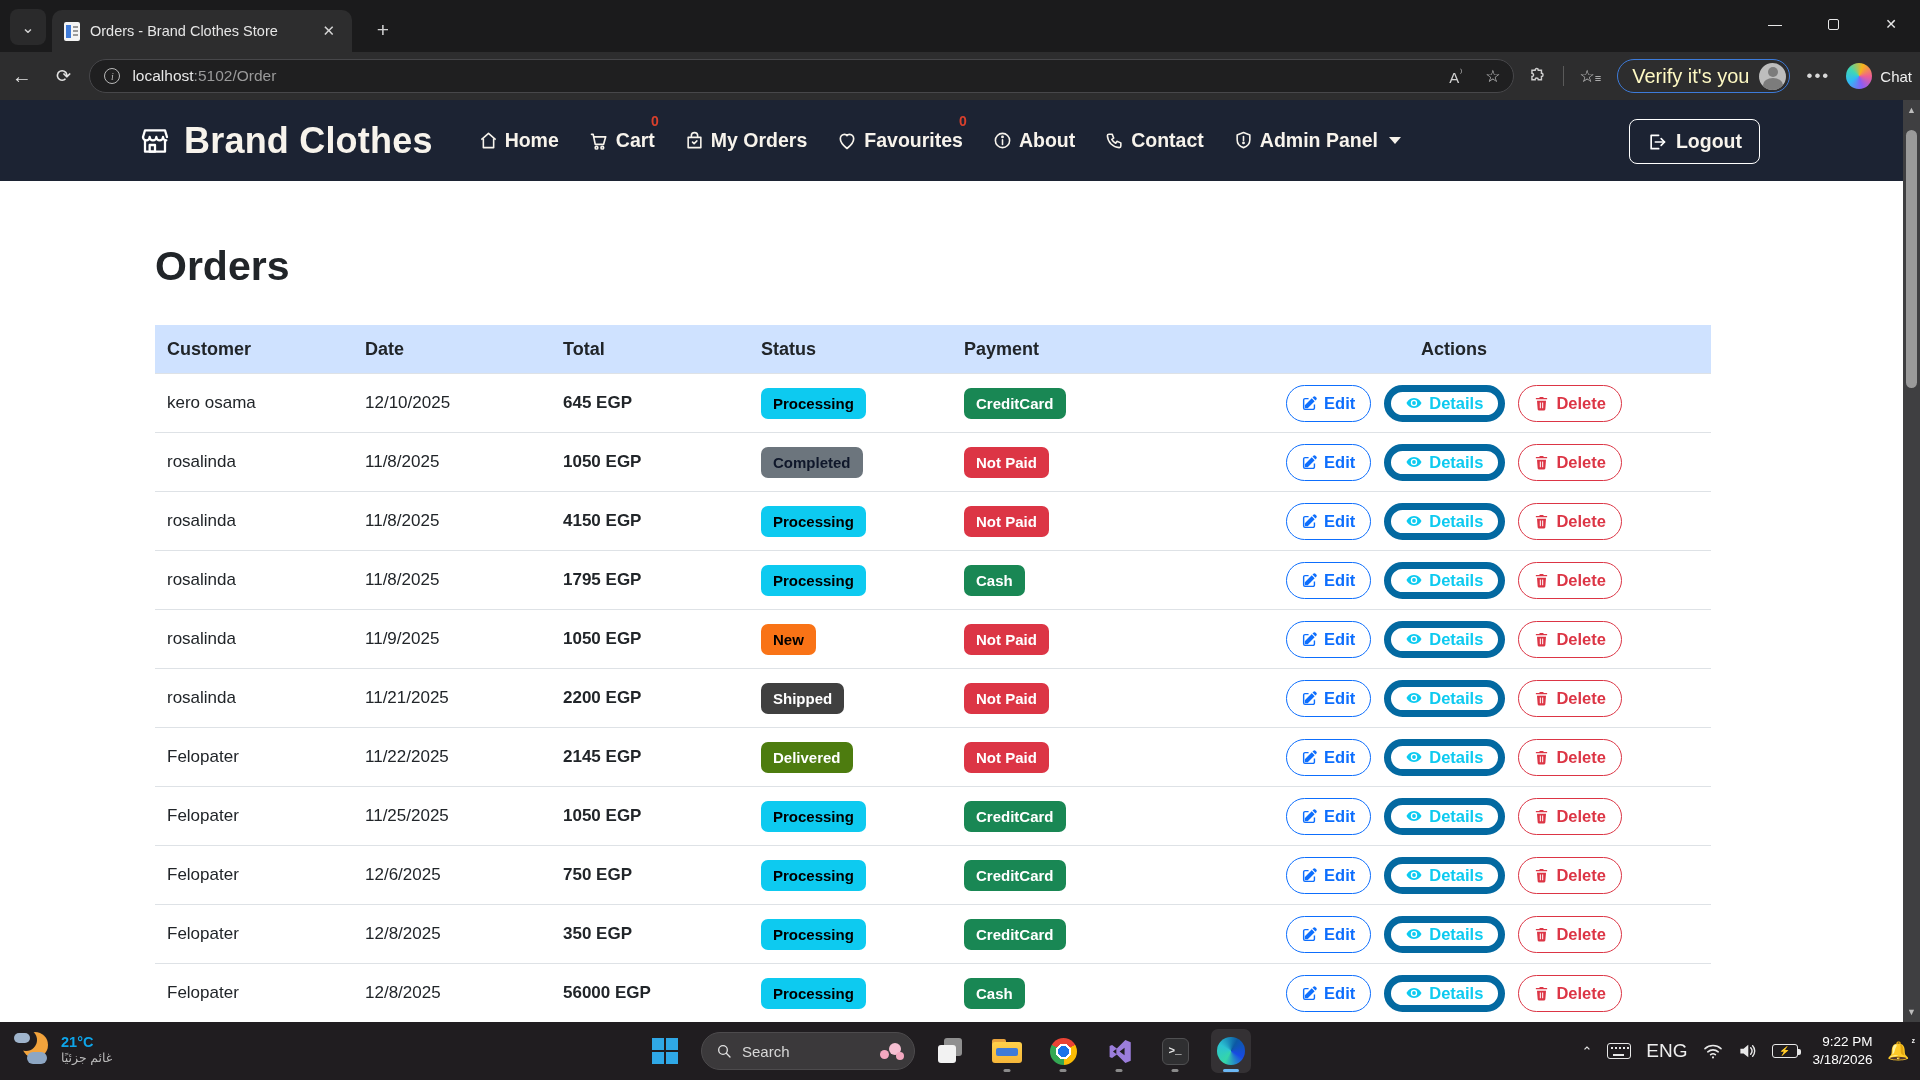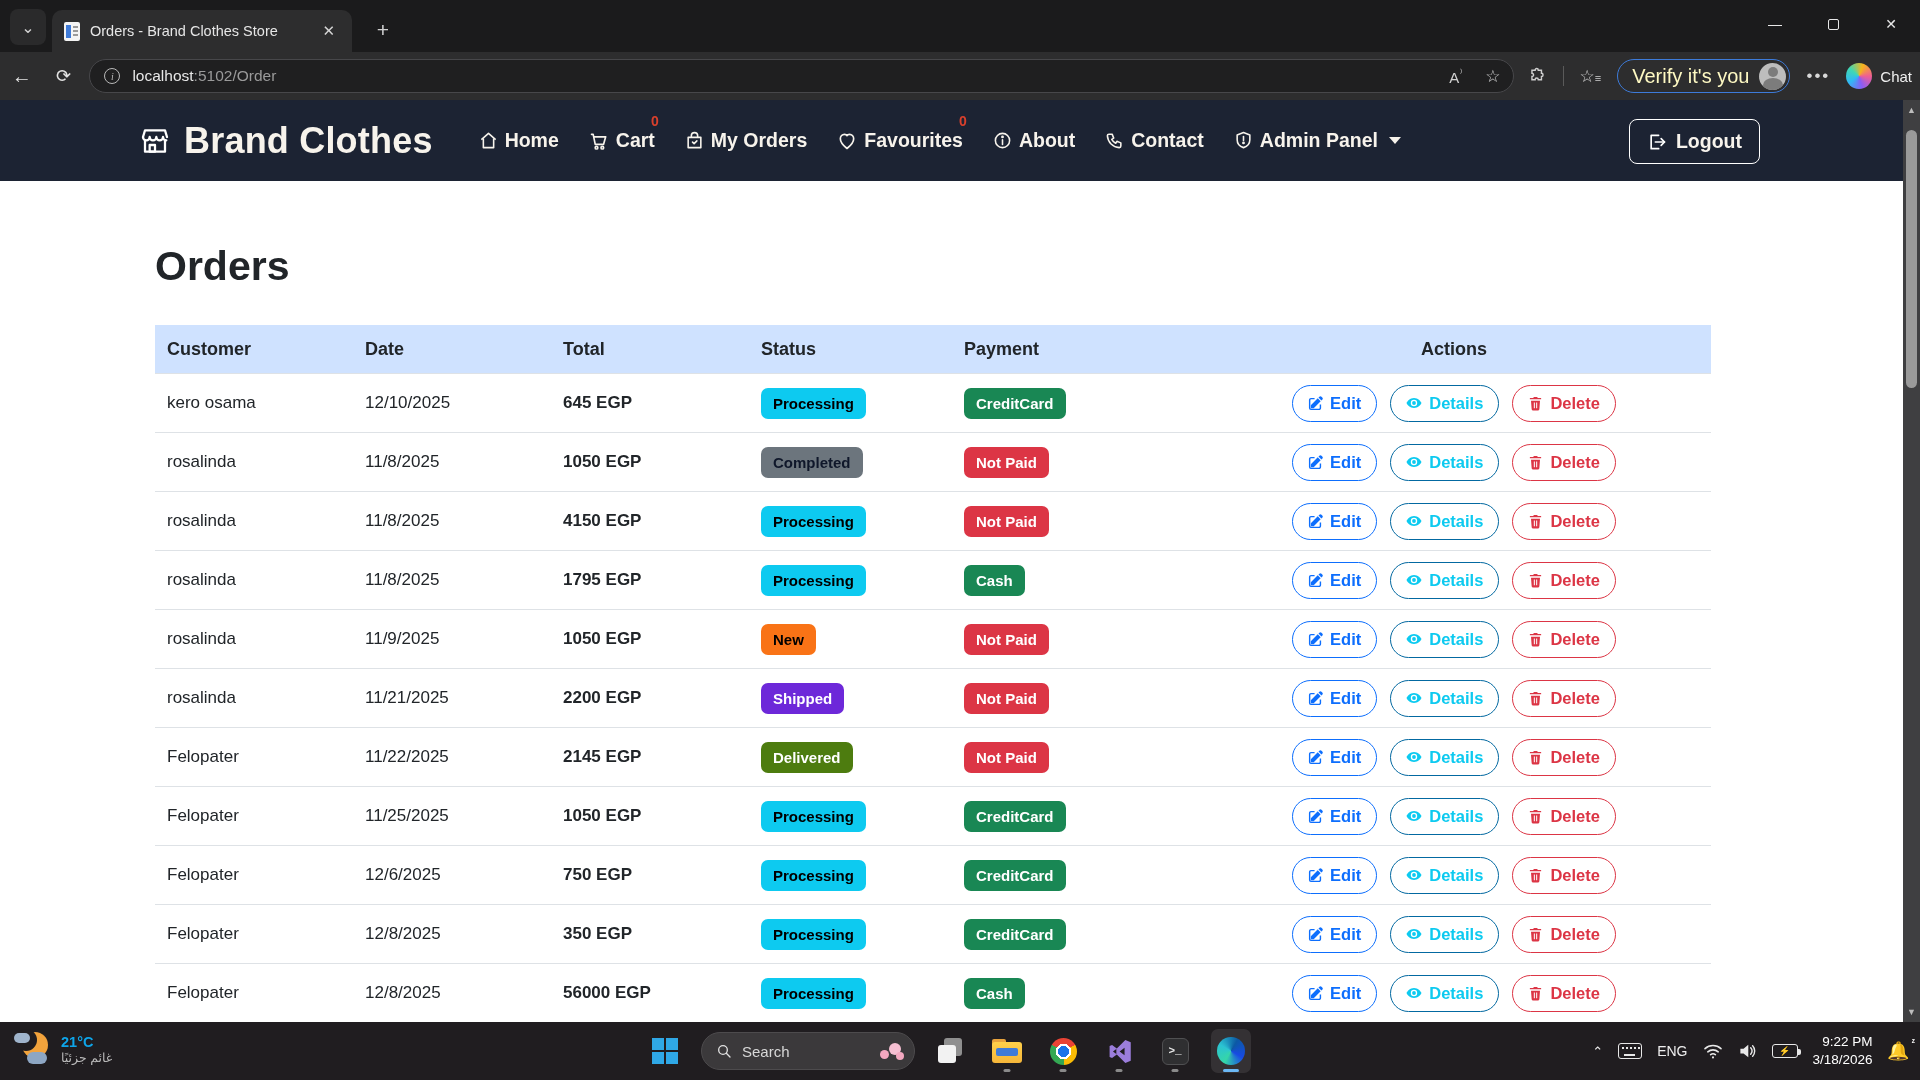--- a/index.html
+++ b/index.html
@@ -62,21 +62,21 @@
   .thead > div { padding-left:12px; }
   .thead .th-actions { text-align:center; padding-left:0; }
   .trow { height:59px; border-top:1px solid #dee2e6; font-size:17px; }
   .trow > div { padding-left:12px; }
   .cell-total { font-weight:700; }
   .badge { display:inline-block; padding:8px 12px; border-radius:7px; font-size:15px; font-weight:700; line-height:1; }
   .cell-actions { display:flex; justify-content:center; gap:13px; padding-left:0 !important; }
   .btn { display:inline-flex; align-items:center; gap:7px; height:37px; padding:0 15px; border-radius:19px; background:#fff; font-size:16.5px; font-weight:600; }
   .btn svg { display:block; }
   .btn-edit { color:#0d6efd; border:1px solid #0d6efd; }
-  .btn-details { color:#0dcaf0; border:1px solid #0369a1;justify-content:space-between; }
+  .btn-details { color:#0dcaf0; border:7px solid #0369a1;justify-content:space-between; }
   .btn-delete { color:#dc3545; border:1px solid #dc3545; }
 
   
   .scrollbar { position:absolute; right:0; top:100px; width:17px; height:922px; background:#3f3f41; }
   .sb-arrow { position:absolute; left:0; width:17px; text-align:center; color:#bdbdbd; font-size:9px; }
   .sb-thumb { position:absolute; left:3px; top:30px; width:11px; height:258px; background:#9a9a9a; border-radius:6px; }
 
   
   .watermark { position:absolute; left:820px; top:905px; z-index:60; pointer-events:none; text-align:center; }
   .wm-ar { font-size:148px; font-weight:700; color:rgba(90,90,90,0.22); line-height:1; }
@@ -113,21 +113,21 @@
   .folder-stripe { position:absolute; left:4px; top:9px; width:22px; height:8px; background:#3f7bd8; border-radius:2px; z-index:1; }
   .chrome-ic { width:27px; height:27px; border-radius:50%;
     background: radial-gradient(circle, #1a73e8 0 29%, #fff 29% 40%, rgba(0,0,0,0) 40%),
     conic-gradient(from -60deg, #ea4335 0 120deg, #fbbc05 120deg 240deg, #34a853 240deg 360deg); }
   .term-ic { width:27px; height:27px; background:#2f2f31; border:1px solid #505052; border-radius:6px; color:#e8e8e8; font-size:11px; font-weight:700; display:flex; align-items:center; justify-content:center; font-family:"Liberation Mono", monospace; }
   .edge-tile { background:rgba(255,255,255,0.09); border-radius:7px; }
   .edge-ic { width:28px; height:28px; border-radius:50%; background:conic-gradient(from 210deg, #35d6a9, #2bc3d2, #0c59a4, #174ae4, #35d6a9); }
   .run-dot.active { width:16px; background:#6cb8f5; }
   .tray { position:absolute; right:10px; top:0; height:58px; display:flex; align-items:center; gap:15px; color:#eee; }
   .tray-chevron { font-size:13px; color:#e8e8e8; }
-  .eng { font-size:14px; }
+  .eng { font-size:19px; }
   .clock { text-align:right; font-size:13.5px; line-height:1.3; color:#fff; }
   .kb-ic { width:24px; height:16px; border:1.4px solid #e8e8e8; border-radius:3px; position:relative; }
   .kb-ic::before { content:""; position:absolute; left:3px; top:3px; width:2px; height:2px; background:#e8e8e8; box-shadow:4px 0 #e8e8e8, 8px 0 #e8e8e8, 12px 0 #e8e8e8, 16px 0 #e8e8e8; }
   .kb-ic::after { content:""; position:absolute; left:5px; bottom:2.5px; width:11px; height:2px; background:#e8e8e8; }
   .batt-ic { width:26px; height:14px; border:1.4px solid #e8e8e8; border-radius:3px; position:relative; display:flex; align-items:center; justify-content:center; color:#e8e8e8; font-size:9px; }
   .batt-ic::after { content:""; position:absolute; right:-4px; top:3.5px; width:2.5px; height:6px; background:#e8e8e8; border-radius:0 2px 2px 0; }
   .bell-ic { position:relative; font-size:18px; }
   .bell-z { position:absolute; right:-5px; top:-4px; font-size:10px; font-weight:700; }
 </style>
 </head>
@@ -421,21 +421,21 @@
                 </svg>
           <span>Delete</span>
         </span>
       </div>
     </div>
 
     <div class="trow">
       <div>rosalinda</div>
       <div>11/21/2025</div>
       <div class="cell-total">2200 EGP</div>
-      <div><span class="badge" style="background: #6d28d9; color: rgb(255, 255, 255); text-align: right;">Shipped</span></div>
+      <div><span class="badge" style="background: #404040; color: rgb(255, 255, 255); text-align: right;">Shipped</span></div>
       <div><span class="badge" style="background: rgb(220, 53, 69); color: rgb(255, 255, 255);">Not Paid</span></div>
       <div class="cell-actions">
         <span class="btn btn-edit">
           <svg width="15" height="15" viewBox="0 0 16 16" fill="currentColor">
                   <path d="M12.1.8a1.6 1.6 0 0 1 2.3 0l.8.8a1.6 1.6 0 0 1 0 2.3l-.9.9-3.1-3.1.9-.9zM10.4 2.5 3 9.9V13h3.1l7.4-7.4-3.1-3.1z"></path>
                   <path d="M1 4.2C1 3 2 2 3.2 2H7v1.5H3.2a.7.7 0 0 0-.7.7v8.6c0 .4.3.7.7.7h8.6c.4 0 .7-.3.7-.7V9H14v3.8c0 1.2-1 2.2-2.2 2.2H3.2A2.2 2.2 0 0 1 1 12.8V4.2z"></path>
                 </svg>
           <span>Edit</span>
         </span>
         <span class="btn btn-details">

